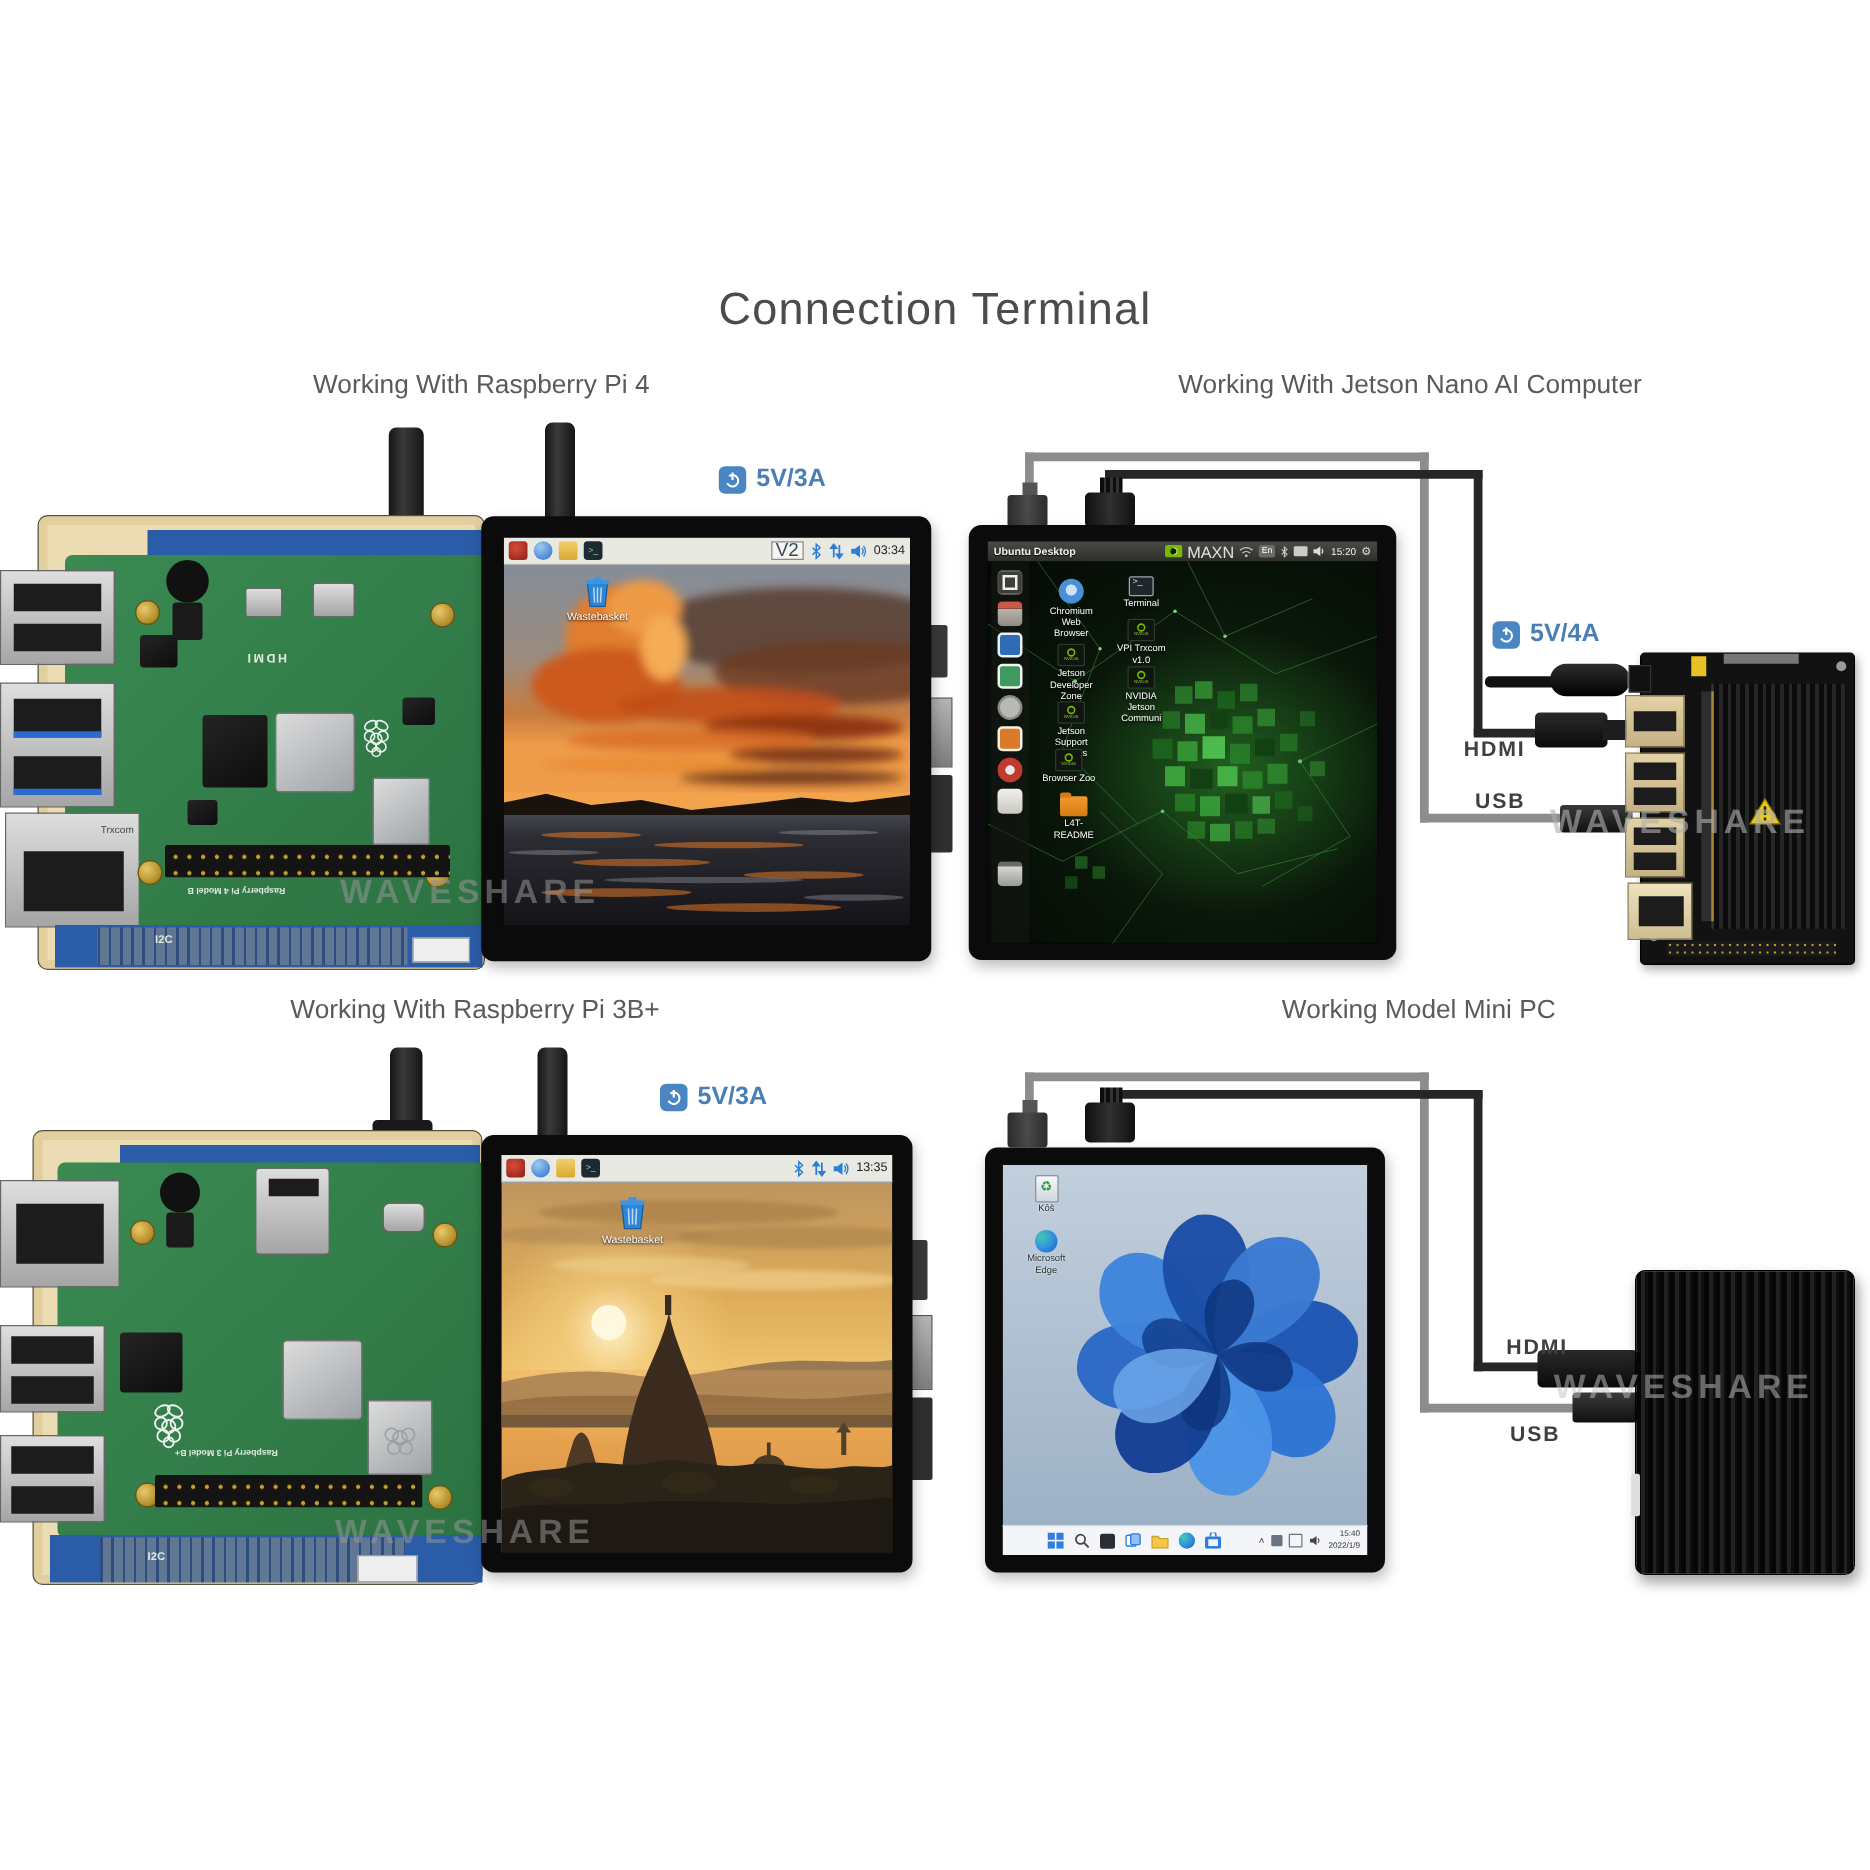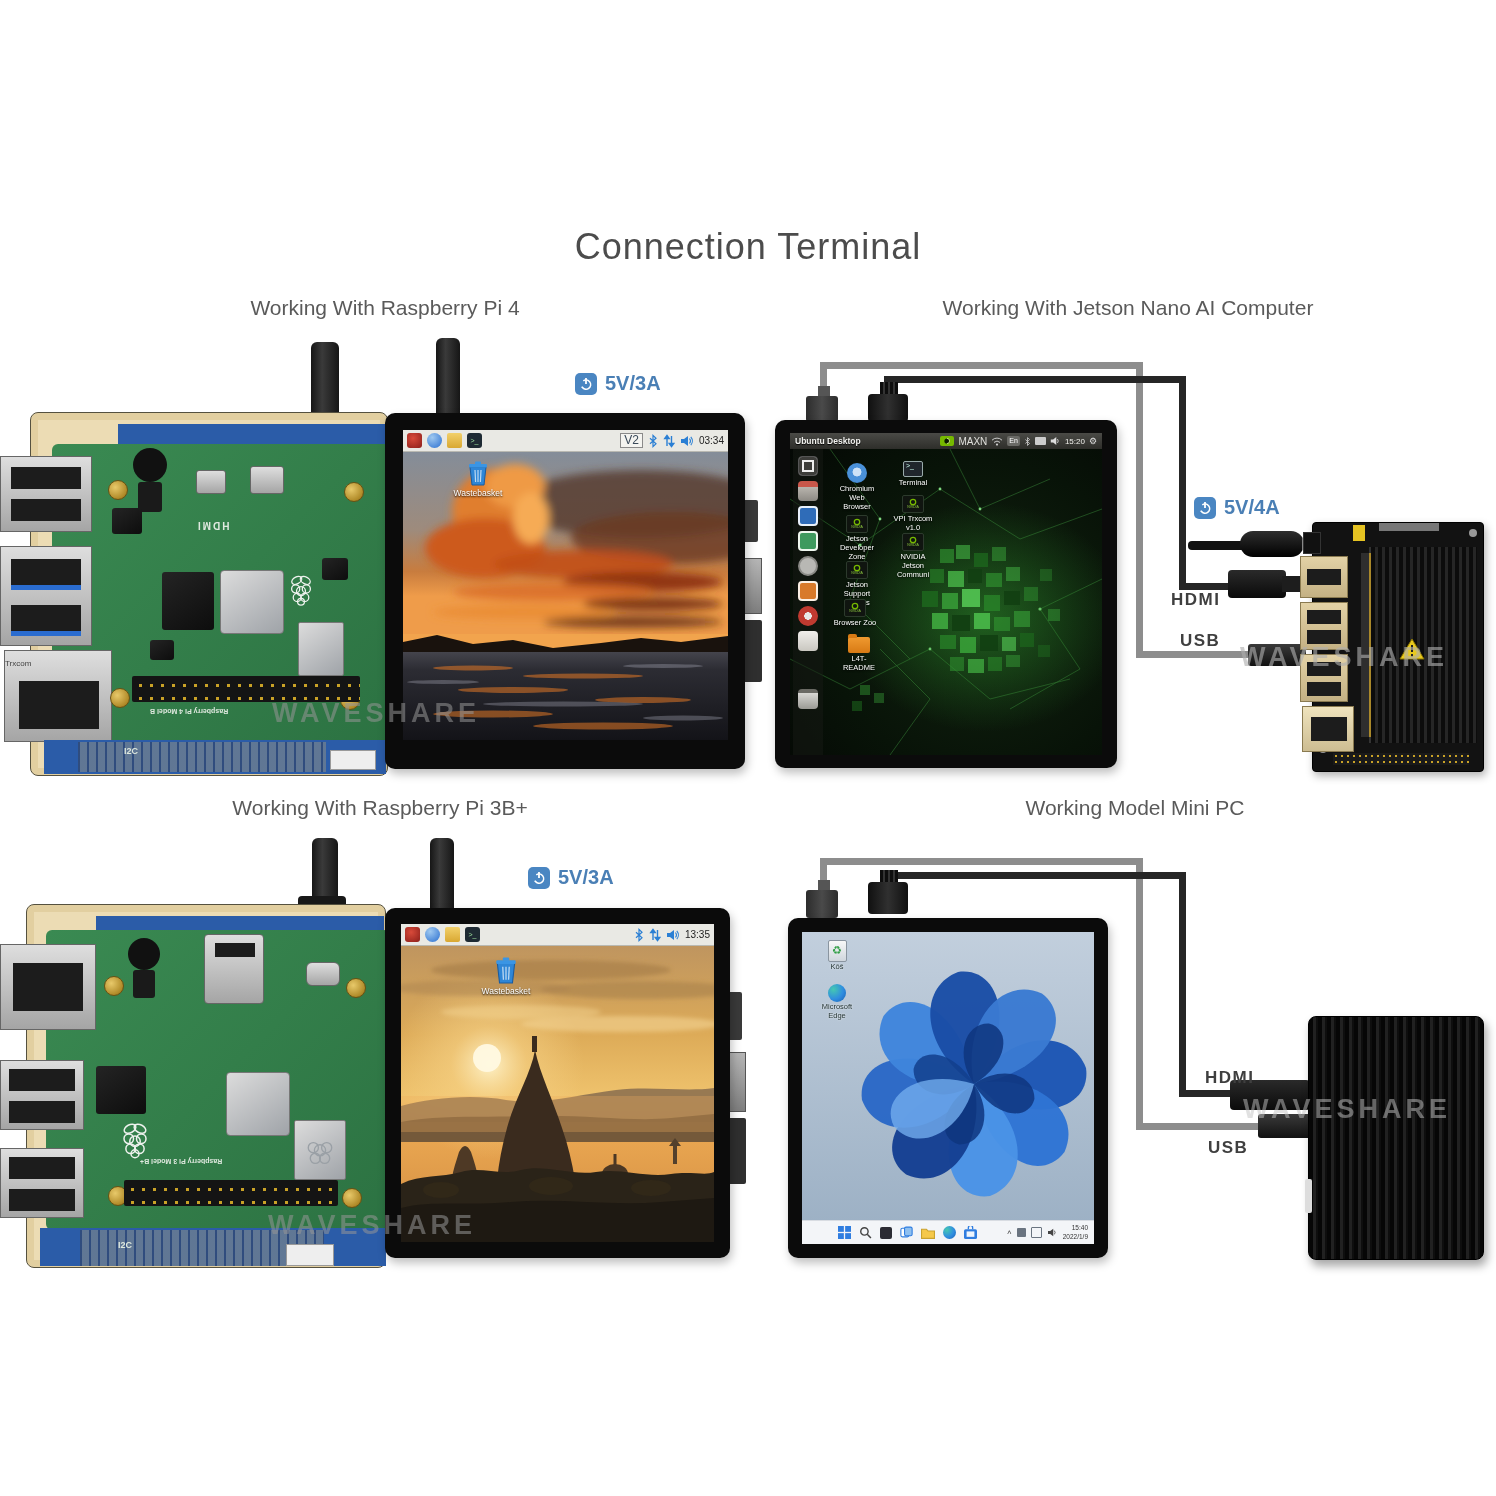--- a/index.html
+++ b/index.html
@@ -13,21 +13,21 @@
   .wm{font-weight:bold;font-size:27px;letter-spacing:4px;color:rgba(150,150,150,.55);z-index:60;white-space:nowrap}
   .display{position:absolute;background:#0b0b0b;border-radius:10px;box-shadow:2px 5px 10px rgba(0,0,0,.25)}
   .screen{position:absolute;overflow:hidden;background:#000}
   .seg{position:absolute}
   .seg.black{background:#262626}
   .seg.gray{background:#8d8d8d}
   .cablev{position:absolute;background:linear-gradient(90deg,#161616,#3a3a3a 40%,#161616);border-radius:6px 6px 0 0}
   .rpi-bar{position:absolute;left:0;top:0;right:0;height:22px;background:#e9e9e4;border-bottom:1px solid #b9b9b2;display:flex;align-items:center;padding:0 4px;gap:5px;box-sizing:border-box}
   .rpi-sp{flex:1}
   .rpi-time{font-size:10px;color:#222}
-  .v2box{font-size:12px;color:#3a4a5a;border:1px solid #8a8a8a;padding:0 3px;line-height:13px;background:#f4f4f0}
+  .v2box{font-size:15px;color:#3a4a5a;border:1px solid #8a8a8a;padding:0 3px;line-height:13px;background:#f4f4f0}
   .ticon{width:15px;height:15px;border-radius:3px;flex:0 0 auto}
   .wb{position:absolute;width:90px;text-align:center;color:#fff;font-size:8.5px;text-shadow:0 1px 2px #000}
   .ubicon{position:absolute;width:54px;text-align:center;z-index:5}
   .ublabel{color:#fff;font-size:7.5px;line-height:1.2;text-shadow:0 1px 2px #000;margin-top:1px}
   .prel{white-space:pre-line}
   .nvic{width:20px;height:16px;margin:0 auto;background:#101510;border-radius:2px;display:flex;flex-direction:column;align-items:center;justify-content:center;border:1px solid #2c3a2c}
   .nvword{font-size:3.5px;color:#8cc63f;line-height:1}
   .lnch{width:20px;height:20px;border-radius:4px;margin:0 auto 5px;box-sizing:border-box}
   .port{position:absolute;background:linear-gradient(180deg,#dedede,#a5a5a5);border:1px solid #666;box-sizing:border-box}
   .slot{position:absolute;background:#1c1c1c}
@@ -68,21 +68,21 @@
 
 <div class="port" style="left:0px;top:456px;width:92px;height:76px">
   <div class="slot" style="left:10px;top:10px;width:70px;height:22px"></div>
   <div class="slot" style="left:10px;top:42px;width:70px;height:22px"></div>
 </div>
 <div class="port" style="left:0px;top:546px;width:92px;height:100px">
   <div class="slot" style="left:10px;top:12px;width:70px;height:26px;border-bottom:5px solid #2a6cd0"></div>
   <div class="slot" style="left:10px;top:58px;width:70px;height:26px;border-bottom:5px solid #2a6cd0"></div>
 </div>
 <div class="port" style="left:4px;top:650px;width:108px;height:92px">
-  <div class="abs" style="left:0;right:4px;top:8px;text-align:left;font-size:8px;color:#444">Trxcom</div>
+  <div class="abs" style="left:0;right:4px;top:8px;text-align:right;font-size:8px;color:#444">Trxcom</div>
   <div class="slot" style="left:14px;top:30px;width:80px;height:48px"></div>
 </div>
 
 <div class="gold" style="left:108px;top:480px"></div>
 <div class="gold" style="left:344px;top:482px"></div>
 <div class="gold" style="left:110px;top:688px"></div>
 <div class="gold" style="left:340px;top:690px"></div>
 <div class="chip" style="left:162px;top:572px;width:52px;height:58px"></div>
 <div class="silver" style="left:220px;top:570px;width:62px;height:62px"></div>
 <div class="silver" style="left:298px;top:622px;width:44px;height:52px;border-radius:2px"></div>
@@ -350,21 +350,21 @@
     </svg>
 
     <div class="abs" style="left:0;top:0;width:312px;height:16px;background:linear-gradient(180deg,#4a4a46,#2e2e2a);display:flex;align-items:center;padding:0 5px;gap:4px;box-sizing:border-box">
       <span style="font-size:8.5px;font-weight:bold;color:#f2f2ef;text-shadow:0 1px 1px #000">Ubuntu Desktop</span>
       <span style="flex:1"></span>
       <svg width="14" height="10" viewBox="0 0 14 10">
           <rect width="14" height="10" rx="2" fill="#76b900"></rect>
           <circle cx="7" cy="5" r="2.6" fill="#0c1a00"></circle>
           <path d="M7,2.4 A2.6,2.6 0 0 1 7,7.6" stroke="#cfe98a" fill="none" stroke-width="0.9"></path>
         </svg>
-      <span style="font-size:10px;color:#e0e0dc">MAXN</span>
+      <span style="font-size:13px;color:#e0e0dc">MAXN</span>
       <svg width="12" height="9" viewBox="0 0 12 9">
           <path d="M1,3.2 A7,7 0 0 1 11,3.2 M3,5.4 A4.5,4.5 0 0 1 9,5.4" stroke="#ccc" fill="none" stroke-width="1"></path>
           <circle cx="6" cy="7.6" r="1.1" fill="#ccc"></circle>
         </svg>
       <span style="font-size:7px;color:#fff;background:#6a6a66;border-radius:2px;padding:0 2px;line-height:10px">En</span>
       <svg width="7" height="11" viewBox="0 0 10 14">
           <path d="M2,4.2 L8,9.8 L5,12.6 L5,1.4 L8,4.2 L2,9.8" stroke="#ccc" fill="none" stroke-width="1.2"></path>
         </svg>
       <span style="width:11px;height:8px;background:#ccc;border-radius:1px;display:inline-block;position:relative"></span>
       <svg width="11" height="10" viewBox="0 0 14 12">

